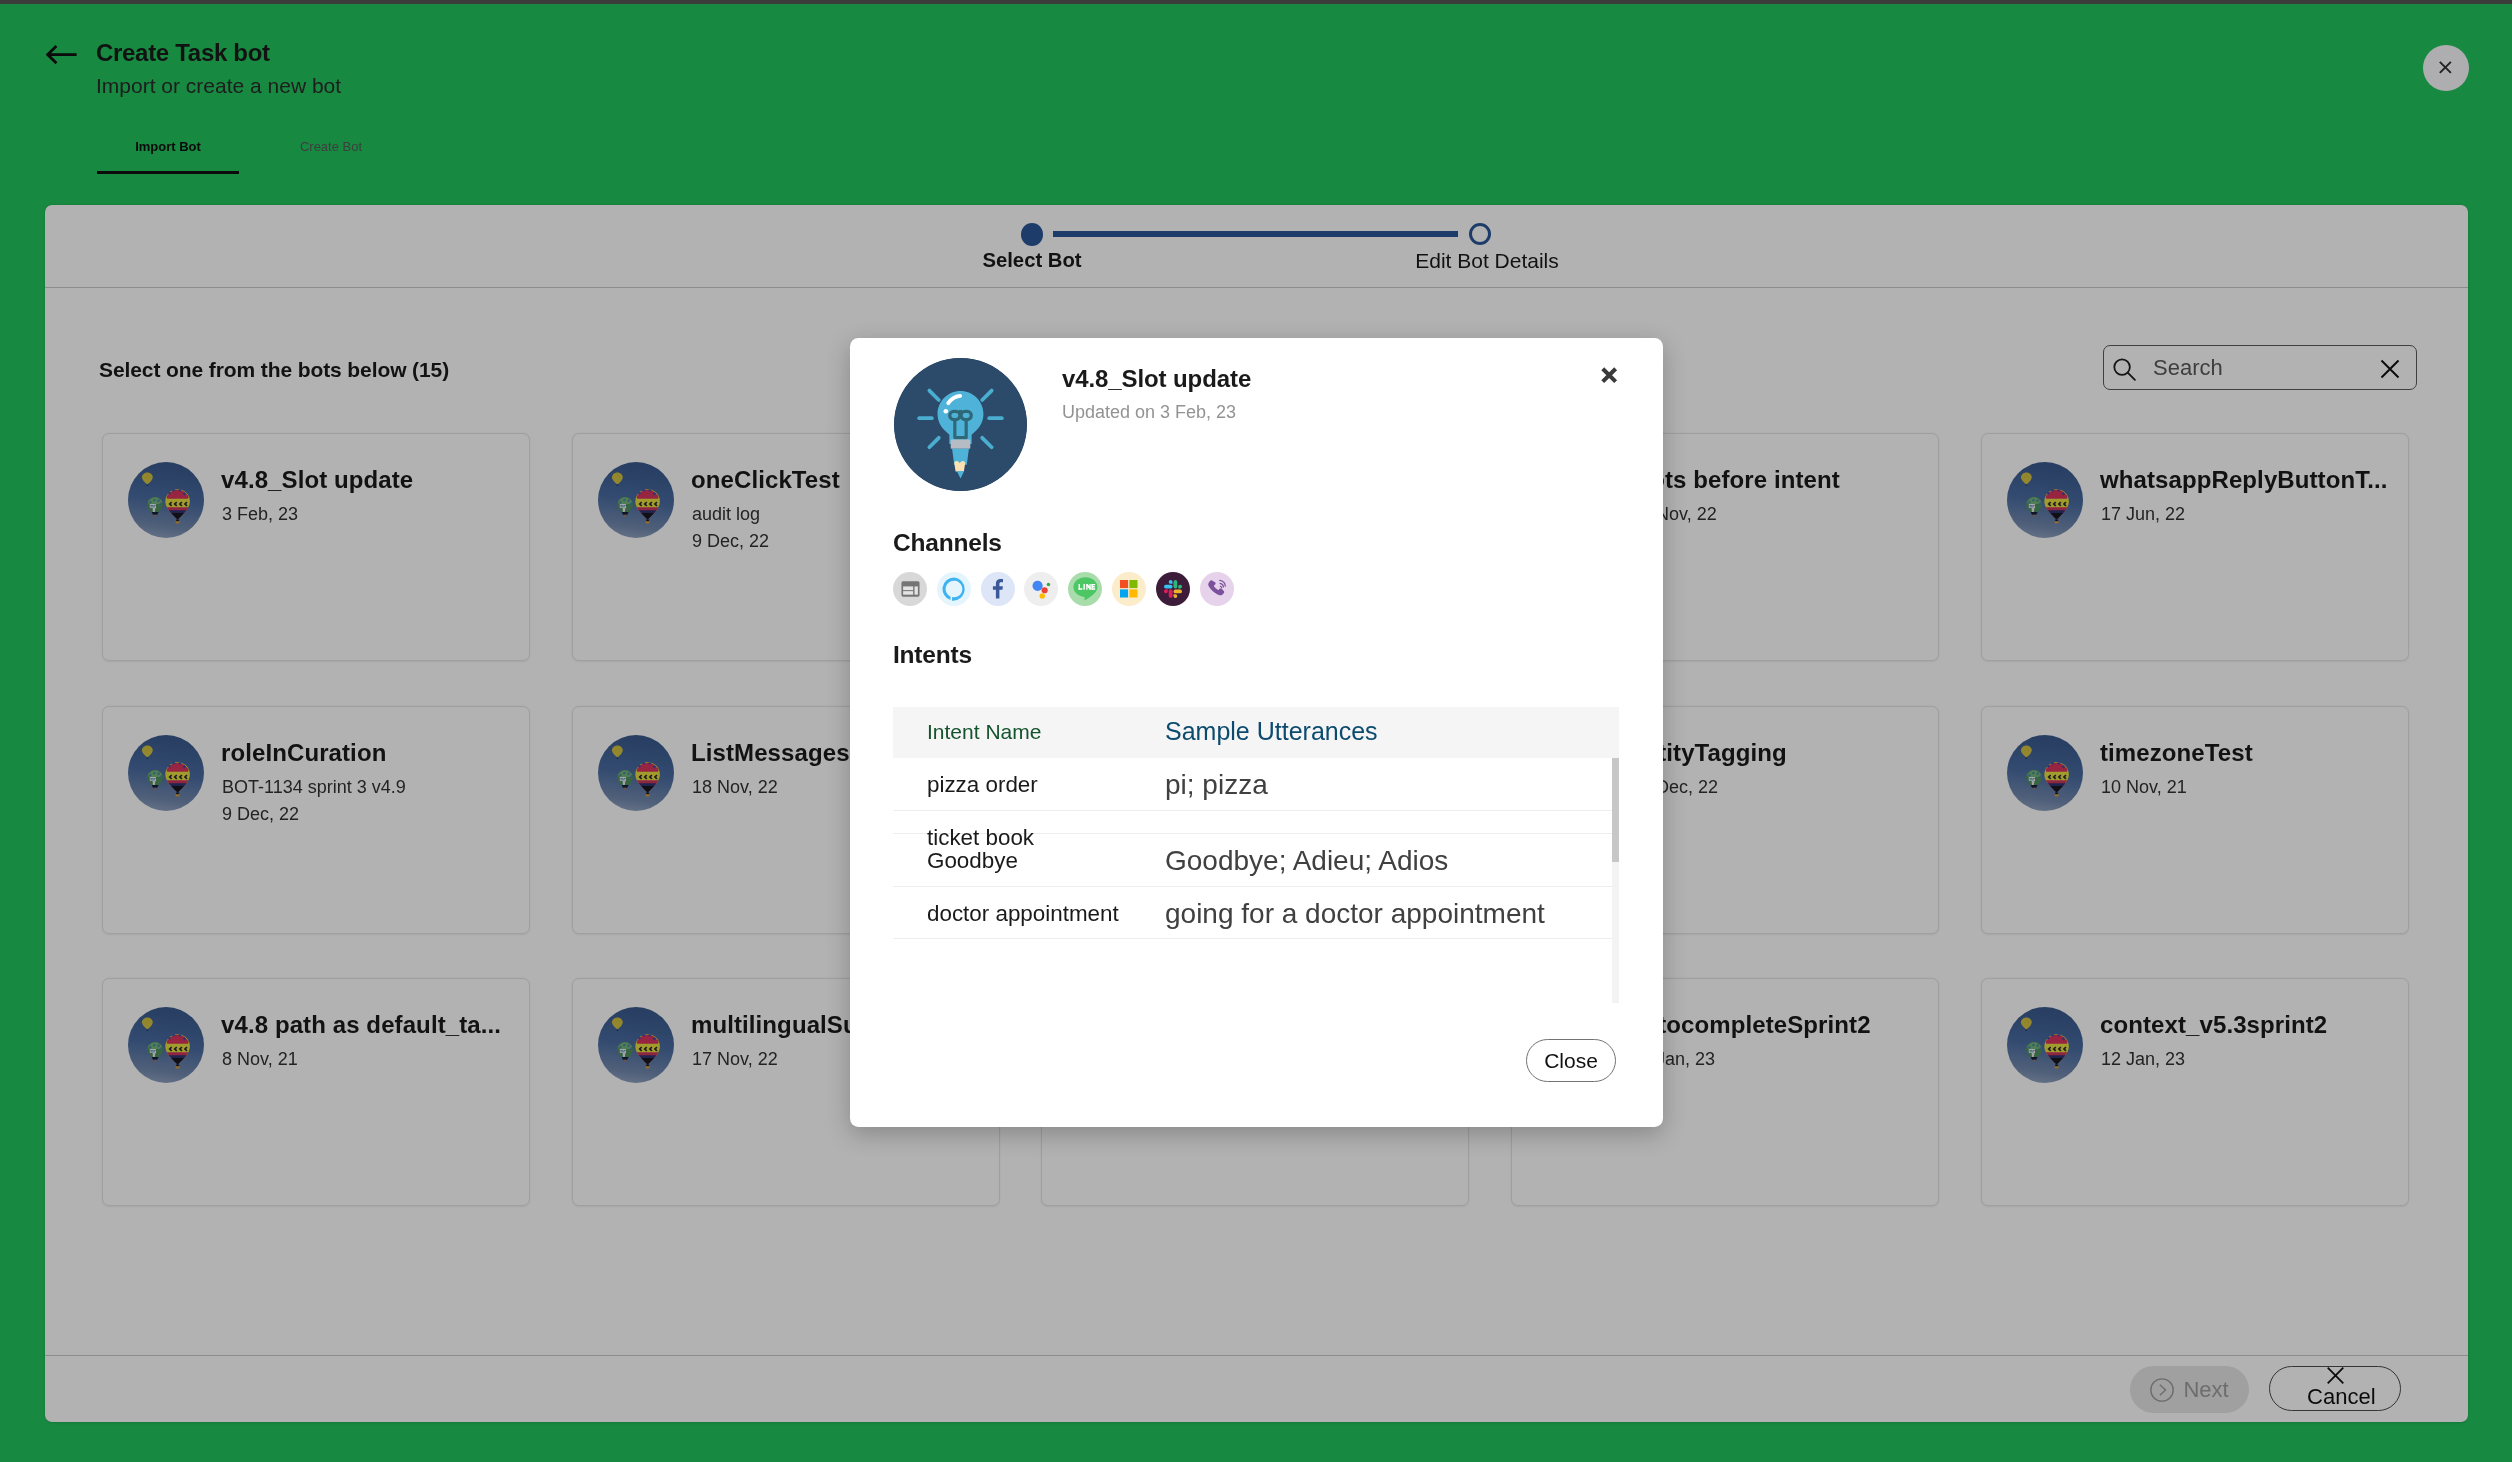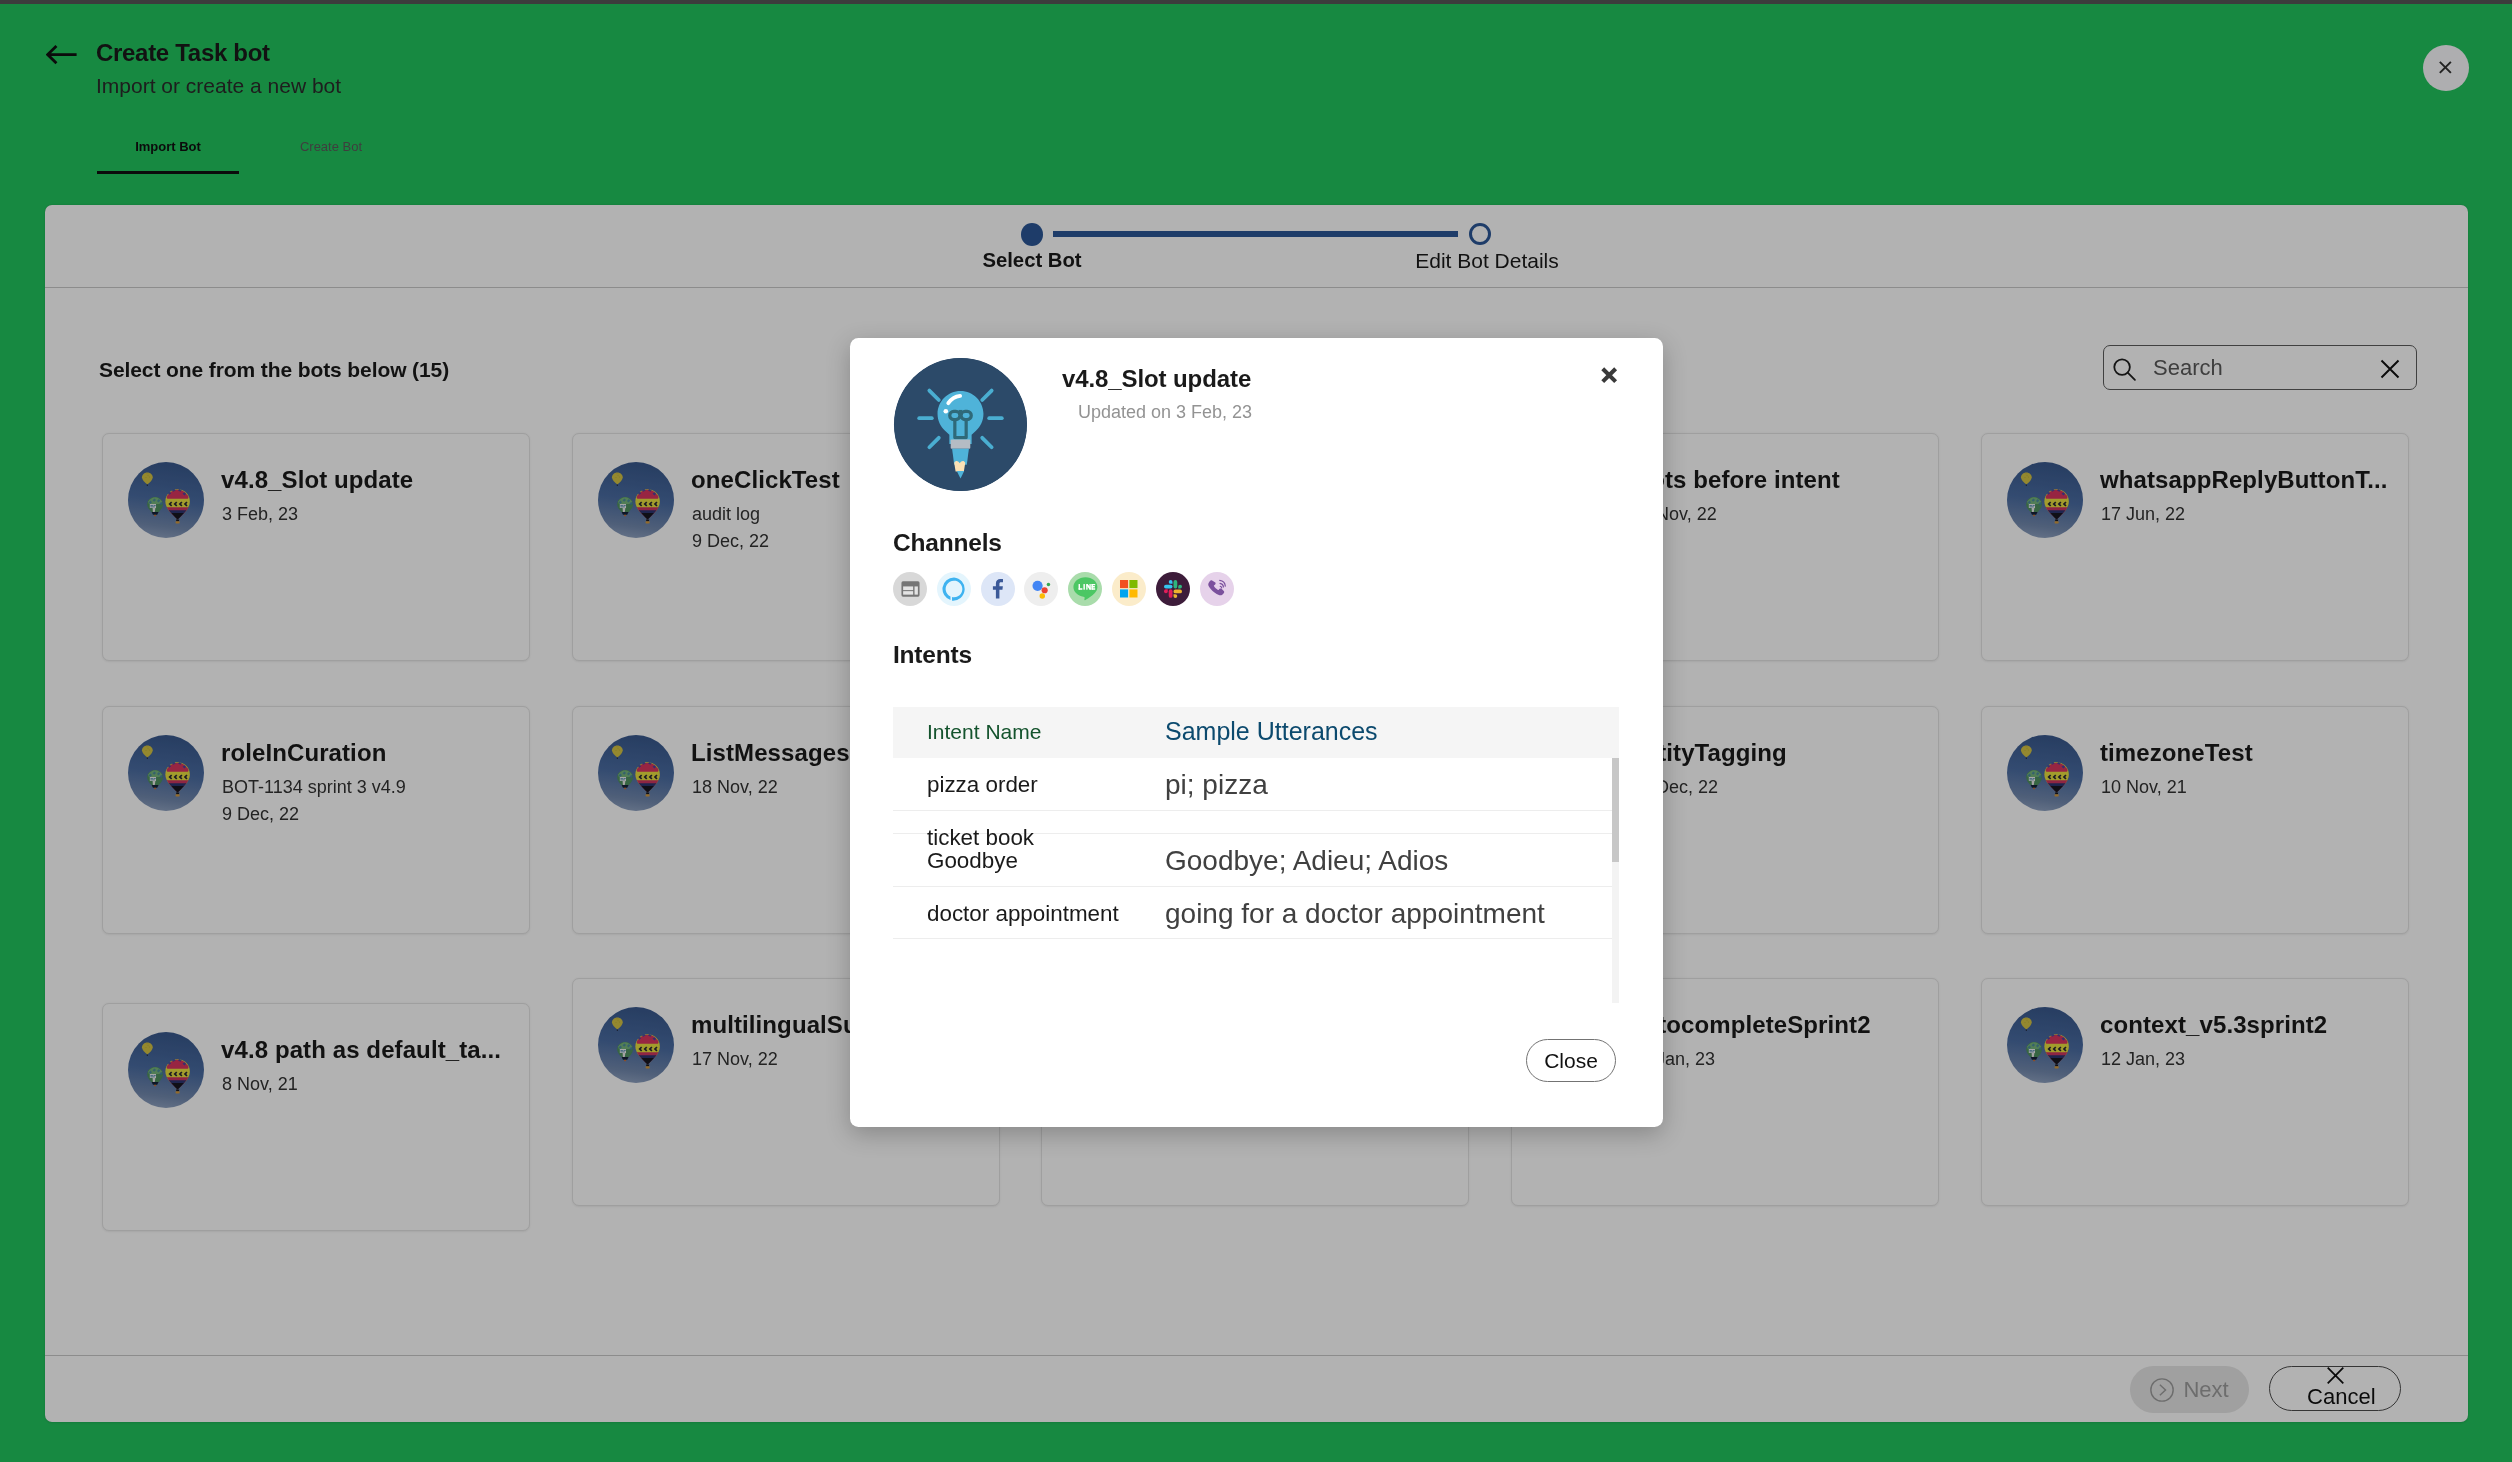--- a/index.html
+++ b/index.html
@@ -68,21 +68,21 @@
   .btn-cancel .lbl { font-size:22px; color:#111; margin-left:12.6px;}
 
   
   .dimmer { position:absolute; left:0; top:3.5px; width:2512px; height:1459px; background:rgba(0,0,0,0.30); z-index:30; }
 
   
   .modal { position:absolute; left:850px; top:338px; width:813px; height:789px; background:#ffffff; border-radius:8.4px; z-index:40;
            box-shadow:0 7px 25px rgba(0,0,0,0.24); }
   .modal-av { position:absolute; left:44px; top:20.3px; width:133px; height:133px; border-radius:50%; overflow:hidden; background:#2c4a69; }
   .modal-title { position:absolute; left:212px; top:29px; font-size:24px; font-weight:bold; color:#1a1a1a; letter-spacing:-0.1px; line-height:24px;}
-  .modal-sub   { position:absolute; left:212px; top:65px; font-size:18px; color:#939393; line-height:18px;margin-left:16px;}
+  .modal-sub   { position:absolute; left:212px; top:65px; font-size:18px; color:#939393; line-height:18px;}
   .modal-x { position:absolute; left:749px; top:27px; width:19px; height:19px; }
 
   .sec-title { position:absolute; left:43px; font-size:24.5px; font-weight:bold; color:#1a1a1a; letter-spacing:-0.2px; line-height:24.5px;}
   .sec-channels { top:193px; }
   .sec-intents  { top:305px; }
 
   .chan-row { position:absolute; left:43px; top:234px; display:flex; gap:9.8px; }
   .chan { width:34px; height:34px; border-radius:50%; display:flex; align-items:center; justify-content:center; flex:0 0 auto; }
   .chan svg { display:block; }
 
@@ -634,21 +634,21 @@
                     <path d="M-27 11 C-21 21 -11 32 0 41 C11 32 21 21 27 11 Z" fill="#cc3560"></path>
                     <path d="M-22 18 C-16 25 -8 34 0 41 C8 34 16 25 22 18 Z" fill="#2b3470"></path>
                     <path d="M-15 25 C-11 30 -5 36 0 41 C5 36 11 30 15 25 Z" fill="#161620"></path>
                     <path d="M-4 41 h8 l-1 5 h-6 z" fill="#17171f"></path>
                     <rect x="-5" y="45" width="10" height="5.5" rx="1.5" fill="#d49a3e"></rect>
                   </g>
                 </svg></div>
               <div class="card-name">timezoneTest</div>
               <div class="card-date">10 Nov, 21</div>
             </div>
-            <div class="card" style="left: 0px; top: 570px;">
+            <div class="card" style="left: 0px; top: 545px;">
               <div class="card-av"><svg width="76" height="76" viewBox="0 0 108 108">
                   <defs>
                     <linearGradient id="skyg" x1="0.18" y1="0" x2="0.05" y2="1">
                       <stop offset="0" stop-color="#3a5a8e"></stop>
                       <stop offset="0.45" stop-color="#4a6ca2"></stop>
                       <stop offset="0.8" stop-color="#7289ae"></stop>
                       <stop offset="1" stop-color="#97a9c6"></stop>
                     </linearGradient>
                   </defs>
                   <rect width="108" height="108" fill="url(#skyg)"></rect>

